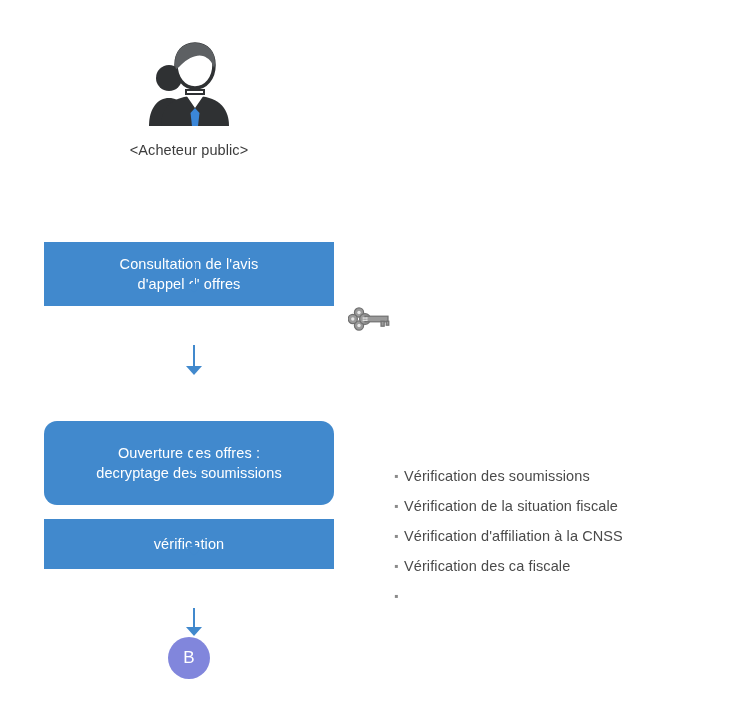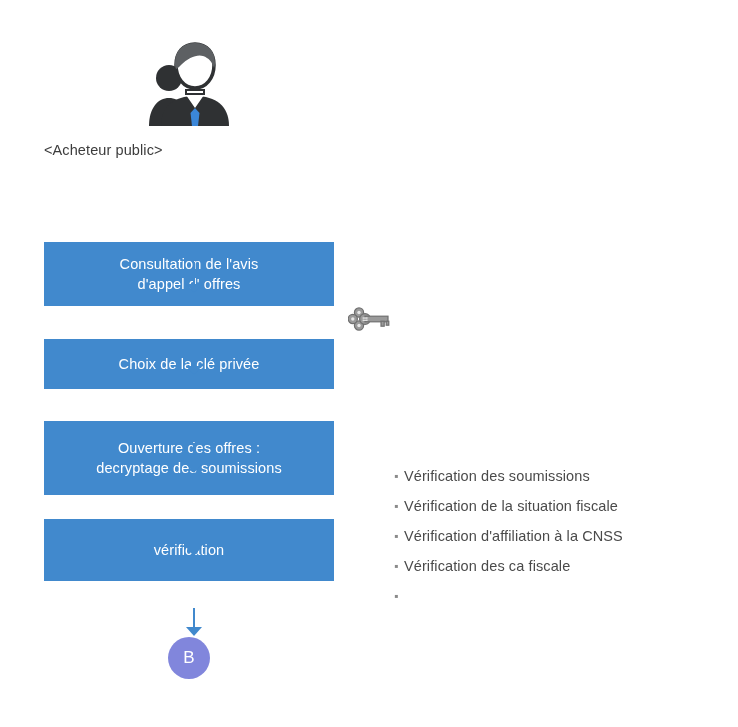--- a/index.html
+++ b/index.html
@@ -27,20 +27,21 @@
     left: 143px;
     top: 38px;
     width: 94px;
     height: 90px;
   }
   .actor-label {
     position: absolute;
     left: 44px;
     top: 142px;
     width: 290px;
+    text-align: center;
     font-size: 14.5px;
     color: #3c3c3c;
     letter-spacing: 0.1px;
   }
 
   
   .pbox {
     position: absolute;
     left: 44px;
     width: 290px;
@@ -52,22 +53,22 @@
     text-align: center;
     font-size: 14.5px;
     line-height: 20px;
     letter-spacing: 0.1px;
     box-sizing: border-box;
     padding: 0 0;
     margin-top: 44px;
   }
   #box1 { top: 198px; height: 64px; }
   #box2 { top: 295px; height: 50px; }
-  #box3 { top: 377px; height: 74px; }
-  #box4 { top: 475px; height: 62px; }
+  #box3 { top: 377px; height: 84px; border-radius: 13px; }
+  #box4 { top: 475px; height: 50px; }
   #box5 { top: 558px; height: 50px; }
 
   .pbox .txt { white-space: pre-line; }
 
   
   .arrow {
     position: absolute;
     left: 183px;
     width: 22px;
   }
@@ -190,23 +191,20 @@
   <div class="pbox" id="box1">
     <span class="txt">Consultation de l'avis
 d'appel d' offres</span>
   </div>
 
   <div class="arrow" id="arr1">
     <div class="stem"></div>
     <div class="head"></div>
   </div>
 
-  <div class="pbox" id="box2">
-    <span class="txt">Choix de la clé privée</span>
-  </div>
 
   <div class="key-icon">
     <svg viewBox="0 0 44 26" width="44" height="26" xmlns="http://www.w3.org/2000/svg">
       <g fill="#9a9a9a" stroke="#6f6f6f" stroke-width="1.2">
 
         <circle cx="11" cy="6.5" r="4.6"></circle>
         <circle cx="11" cy="19.5" r="4.6"></circle>
         <circle cx="4.8" cy="13" r="4.6"></circle>
         <circle cx="17" cy="13" r="5.4"></circle>
 

